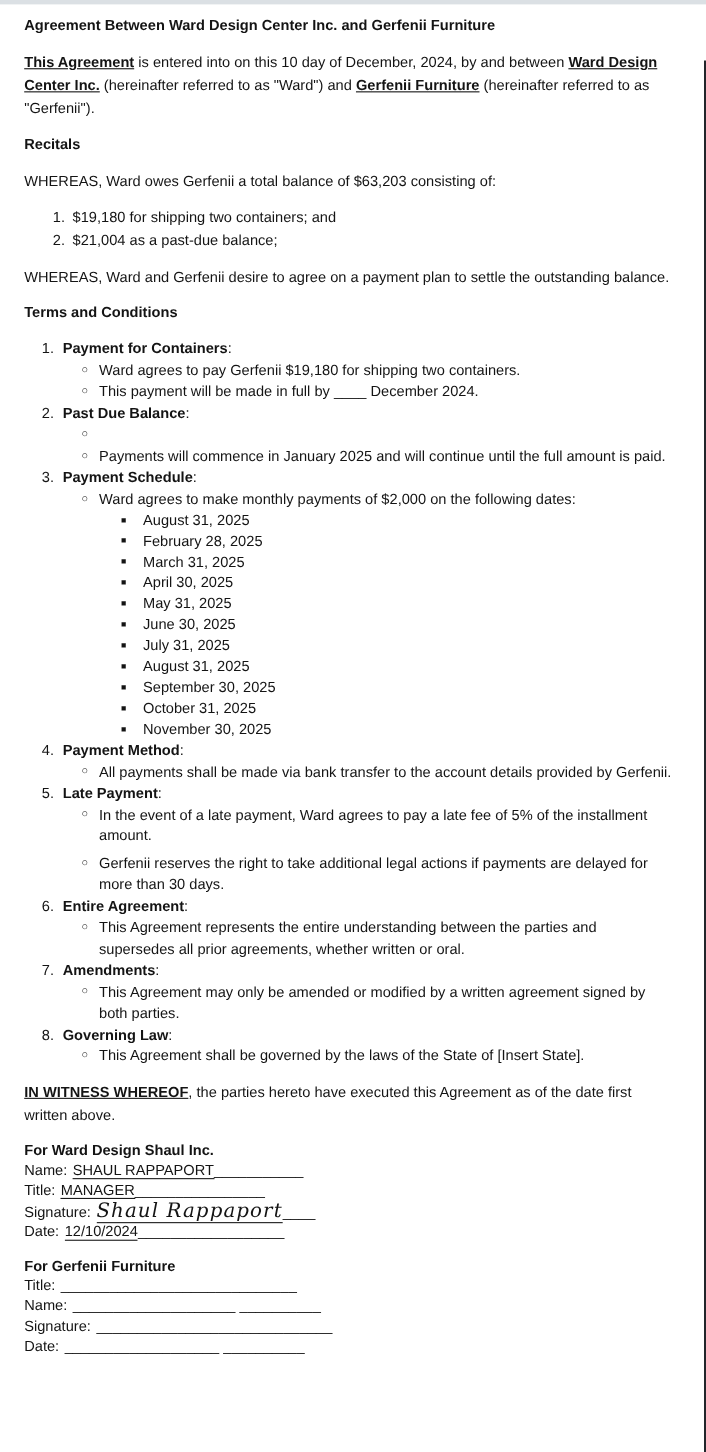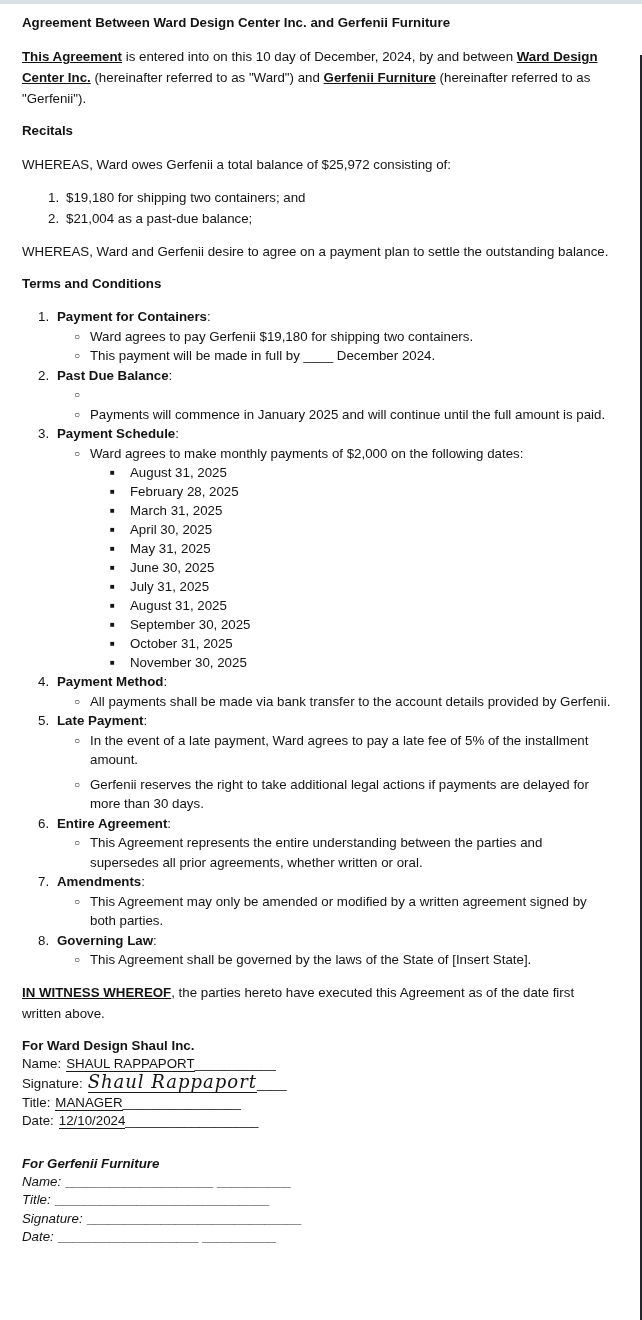--- a/index.html
+++ b/index.html
@@ -29,21 +29,21 @@
   .ttitle b{font-weight:bold;}
   .brow{display:flex;line-height:19.5px;}
   .brow.spaced{margin-top:5px;}
   .bmark{margin-left:52px;width:16px;flex:none;font-size:10px;}
   .btext{flex:1;}
   .drow{display:flex;line-height:19px;}
   .dmark{margin-left:88px;width:20px;flex:none;font-size:8px;}
   .dtext{flex:1;}
   
   .sigs{margin-top:10px;}
-  .sig + .sig{margin-top:23px;font-style:italic;}
+  .sig + .sig{margin-top:11px;}
   .sighead{font-weight:bold;line-height:19px;}
   .sigrow{line-height:18.5px;white-space:nowrap;}
   .siglabel{margin-right:5px;}
   .uv{border-bottom:1.5px solid #1a1a1a;}
   .script{
     font-family:"DejaVu Serif", serif;font-style:italic;
     font-size:18px;line-height:18.5px;letter-spacing:1px;
   }
   .blank{letter-spacing:0;}
 </style>
@@ -53,21 +53,21 @@
 <div class="top-strip" style="background: rgb(219, 224, 228);"></div>
 <div class="right-strip" style="background: rgb(35, 38, 43);"></div>
 
 <div class="doc">
   <div class="bh">Agreement Between Ward Design Center Inc. and Gerfenii Furniture</div>
 
   <p class="para"><span class="b">This Agreement</span><span> is entered into on this 10 day of December, 2024, by and between </span><span class="b">Ward Design Center Inc.</span><span> (hereinafter referred to as "Ward") and </span><span class="b">Gerfenii Furniture</span><span> (hereinafter referred to as "Gerfenii").</span></p>
 
   <div class="bh">Recitals</div>
 
-  <p class="para">WHEREAS, Ward owes Gerfenii a total balance of $25,972 consisting of:</p>
+  <p class="para">WHEREAS, Ward owes Gerfenii a total balance of $63,203 consisting of:</p>
 
   <div class="rlist">
       <div class="rrow">
         <span class="rnum">1.</span>
         <span class="rtext">$19,180 for shipping two containers; and</span>
       </div>
       <div class="rrow">
         <span class="rnum">2.</span>
         <span class="rtext">$21,004 as a past-due balance;</span>
       </div>
@@ -214,25 +214,25 @@
         </div>
       </div>
     </div>
 
   <p class="para"><span class="b">IN WITNESS WHEREOF</span><span>, the parties hereto have executed this Agreement as of the date first written above.</span></p>
 
   <div class="sigs">
       <div class="sig">
         <div class="sighead">For Ward Design Shaul Inc.</div>
         <div class="sigrow"><span class="siglabel">Name:</span><span class="uv">SHAUL RAPPAPORT</span><span class="blank">___________</span></div>
+        <div class="sigrow"><span class="siglabel">Title:</span><span class="uv">MANAGER</span><span class="blank">________________</span></div>
         <div class="sigrow"><span class="siglabel">Signature:</span><span class="script uv">Shaul Rappaport</span><span class="blank">____</span></div>
-        <div class="sigrow"><span class="siglabel">Title:</span><span class="uv">MANAGER</span><span class="blank">________________</span></div>
         <div class="sigrow"><span class="siglabel">Date:</span><span class="uv">12/10/2024</span><span class="blank">__________________</span></div>
       </div>
       <div class="sig">
         <div class="sighead">For Gerfenii Furniture</div>
+        <div class="sigrow"><span class="siglabel">Title:</span><span class="blank">_____________________________</span></div>
         <div class="sigrow"><span class="siglabel">Name:</span><span class="blank">____________________ __________</span></div>
-        <div class="sigrow"><span class="siglabel">Title:</span><span class="blank">_____________________________</span></div>
         <div class="sigrow"><span class="siglabel">Signature:</span><span class="blank">_____________________________</span></div>
         <div class="sigrow"><span class="siglabel">Date:</span><span class="blank">___________________ __________</span></div>
       </div>
     </div>
 </div>
 
 </body></html>

